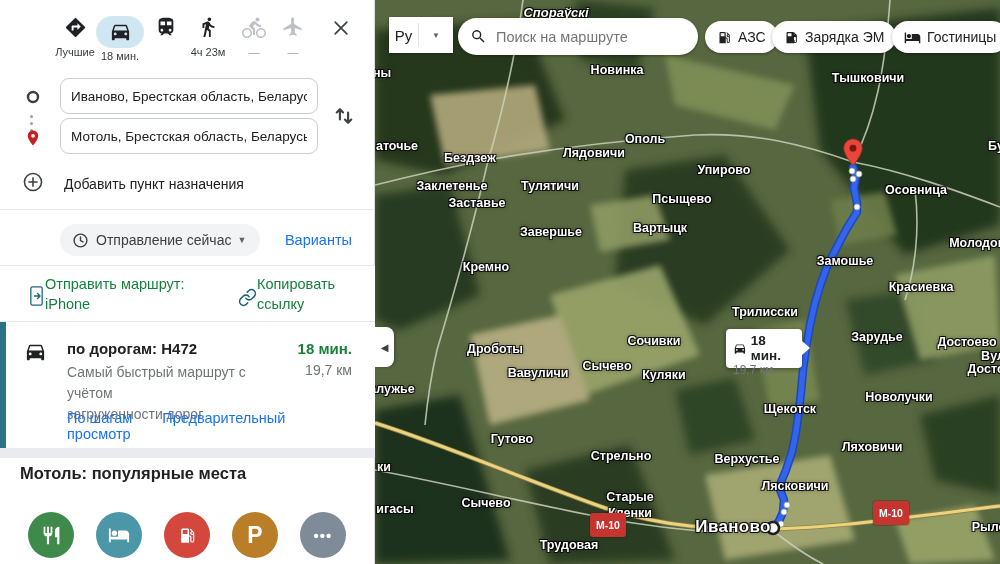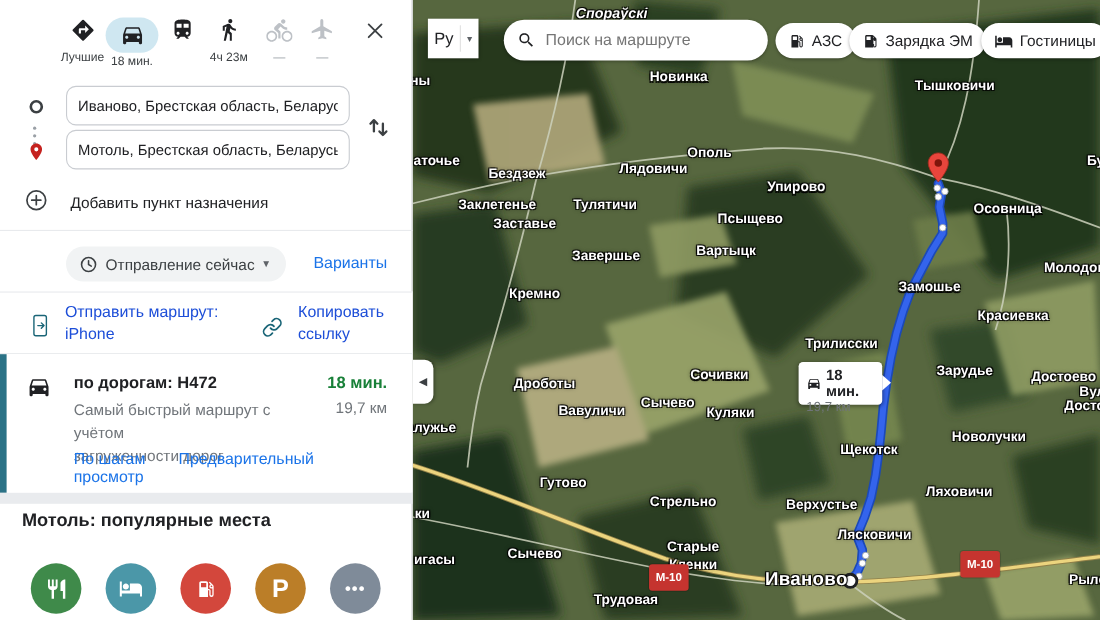--- a/index.html
+++ b/index.html
@@ -30,21 +30,21 @@
   .hairline { position:absolute; left:0; width:375px; height:1px; background:#e8eaed; }
 
   .depart-row { position:absolute; left:0; top:210px; width:375px; height:54px; }
   .depart-pill { position:absolute; left:60px; top:14px; height:32px; border-radius:16px; background:#f1f3f4; display:flex; align-items:center; padding:0 14px 0 12px; cursor:pointer; }
   .depart-pill .txt { font-size:14px; color:#3c4043; margin:0 6px 0 7px; }
   .caret { font-size:9px; color:#5f6368; }
   .options-link { position:absolute; right:23px; top:22px; font-size:14.5px; color:#1a73e8; cursor:pointer; }
 
   .send-row { position:absolute; left:0; top:265px; width:375px; height:57px; border-top:1px solid #e8eaed; border-bottom:1px solid #e8eaed; background:#fff; }
   .send-route { position:absolute; left:28px; top:8px; display:flex; cursor:pointer; }
-  .send-route .lines, .copy-link .lines { margin-left:14px; font-size:14.5px; line-height:20px; color:#1d4ed8; }
+  .send-route .lines, .copy-link .lines { font-size:14.5px; line-height:20px; color:#15803d; }
   .copy-link { position:absolute; left:238px; top:8px; display:flex; cursor:pointer; }
   .tealic { margin-top:10px; }
 
   .route-card { position:absolute; left:0; top:322px; width:375px; height:126px; background:#fff; cursor:pointer; }
   .route-card .bar { position:absolute; left:0; top:0; width:6px; height:126px; background:#2b7286; }
   .rc-car { position:absolute; left:24px; top:18px; }
   .rc-title { position:absolute; left:67px; top:18px; font-size:15px; font-weight:700; color:#202124; }
   .rc-time { position:absolute; right:23px; top:18px; font-size:15px; font-weight:700; color:#188038; }
   .rc-desc { position:absolute; left:67px; top:40px; font-size:14px; line-height:21px; color:#70757a; width:215px; }
   .rc-dist { position:absolute; right:23px; top:40px; font-size:14px; color:#70757a; }
@@ -76,21 +76,21 @@
                  box-shadow:0 1px 4px rgba(0,0,0,.45); padding:4px 6px 0 7px; cursor:pointer; }
   .map-tooltip .row1 { display:flex; align-items:center; }
   .map-tooltip .t { font-size:13.5px; font-weight:700; color:#202124; margin-left:4px; }
   .map-tooltip .d { font-size:12px; color:#70757a; margin-top:0px; }
   .map-tooltip .arrow { position:absolute; right:-8px; top:12px; width:0; height:0; border-top:7px solid transparent; border-bottom:7px solid transparent; border-left:8px solid #fff; }
 
   .collapse-tab { position:absolute; left:0; top:327px; width:19px; height:40px; background:#fff; border-radius:0 8px 8px 0; z-index:5;
                   box-shadow:1px 0 3px rgba(0,0,0,.3); display:flex; align-items:center; justify-content:center; cursor:pointer; color:#3c4043; font-size:10px; }
 
   .map-topbar { position:absolute; left:0; top:0; width:625px; height:60px; z-index:6; }
-  .lang-btn { position:absolute; left:14px; top:17px; width:46px; height:36px; background:#fff; box-shadow:0 1px 3px rgba(0,0,0,.3); display:flex; align-items:center; cursor:pointer; }
+  .lang-btn { position:absolute; left:14px; top:17px; width:64px; height:36px; background:#fff; box-shadow:0 1px 3px rgba(0,0,0,.3); display:flex; align-items:center; cursor:pointer; }
   .lang-btn .lb-txt { width:29px; text-align:center; font-size:15px; color:#202124; }
   .lang-btn .lb-sep { width:1px; height:24px; background:#e0e0e0; }
   .lang-btn .lb-caret { flex:1; text-align:center; font-size:8px; color:#5f6368; }
   .search-pill { position:absolute; left:83px; top:18px; width:240px; height:37px; background:#fff; border-radius:19px; box-shadow:0 1px 3px rgba(0,0,0,.35); display:flex; align-items:center; padding:0 12px; }
   .search-pill input { border:none; outline:none; flex:1; margin-left:9px; font-size:14.5px; color:#202124; font-family:"Liberation Sans",sans-serif; background:transparent; }
   .search-pill input::placeholder { color:#757575; opacity:1; }
   .map-pill { position:absolute; top:21px; height:32px; background:#fff; border-radius:16px; box-shadow:0 1px 3px rgba(0,0,0,.35); display:flex; align-items:center; padding:0 12px; font-size:14px; font-weight:500; color:#202124; white-space:nowrap; cursor:pointer; }
   .map-pill svg { margin-right:6px; }
   .mp0 { left:330px; } .mp1 { left:397px; } .mp2 { left:517px; }
 </style>

